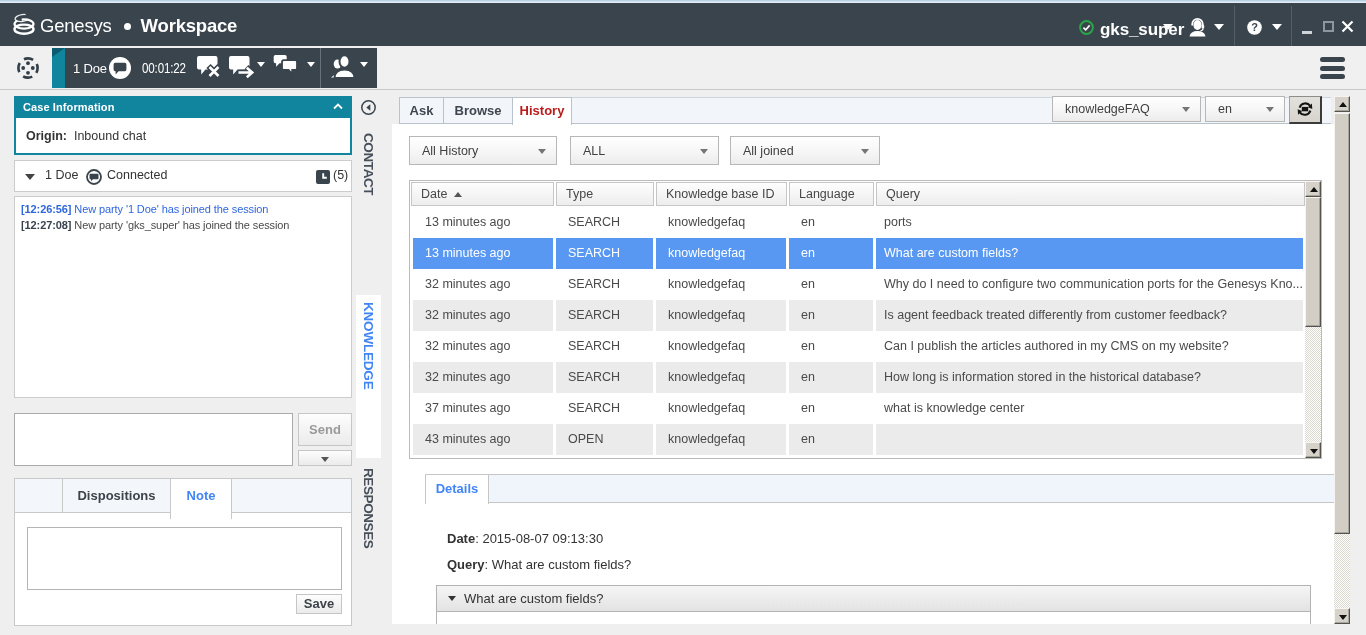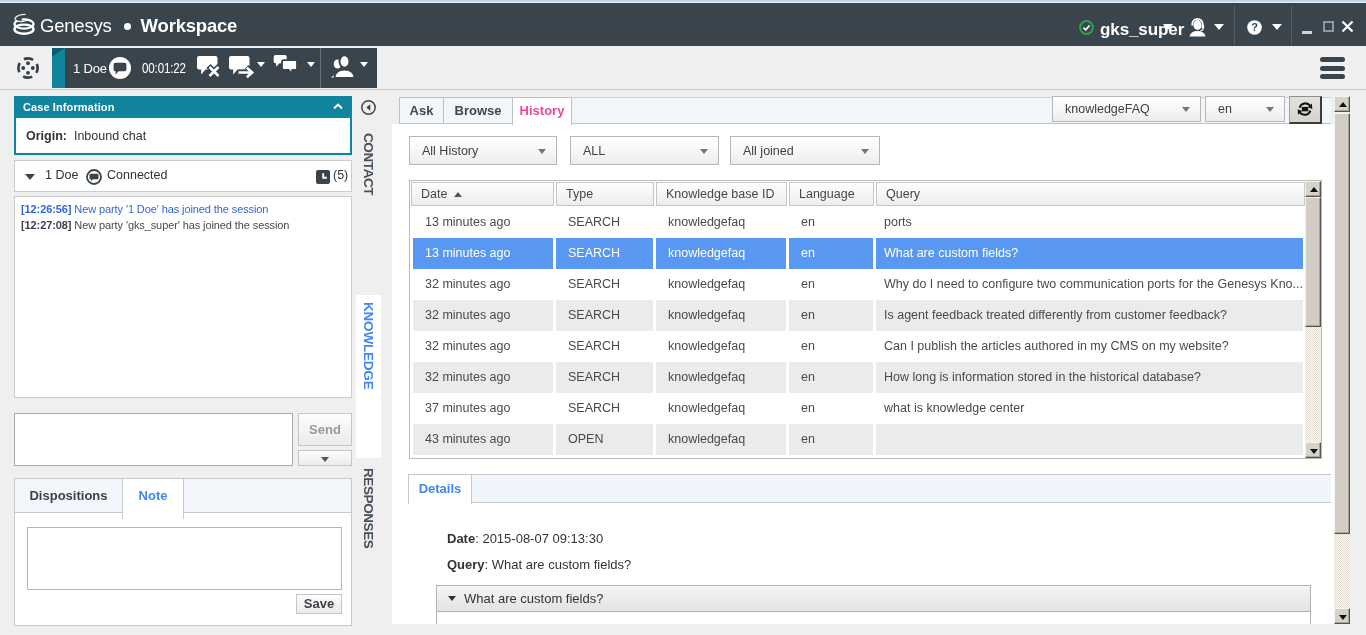--- a/index.html
+++ b/index.html
@@ -27,36 +27,36 @@
 #party { left:14px; top:160px; width:338px; height:32px; background:#fff; border:1px solid #ccc; font-size:12.5px; color:#333; }
 #transcript { left:14px; top:196px; width:338px; height:202px; background:#fff; border:1px solid #ccc; font-size:11px; padding:4px 0 0 6px; line-height:16px; letter-spacing:-0.1px; }
 .bluemsg { color:#2f66dd; }
 .darkts { color:#39434e; font-weight:700; }
 .graymsg { color:#4a4a4a; }
 #chatinput { left:14px; top:413px; width:279px; height:53px; background:#fff; border:1px solid #ababab; }
 .btn { background:linear-gradient(#fdfdfd,#f3f3f3 55%,#ebebeb); border:1px solid #c6c6c6; }
 #sendbtn { left:298px; top:413px; width:54px; height:33px; font-size:13px; font-weight:700; color:#9a9a9a; text-align:center; line-height:31px; }
 #sendmore { left:298px; top:450px; width:54px; height:16px; }
 #dnpanel { left:14px; top:478px; width:338px; height:148px; background:#fff; border:1px solid #c9c9c9; }
-.ltab { position:absolute; font-size:13px; font-weight:700; text-align:center; }
+.ltab { position:absolute; font-size:13px; font-weight:700; text-align:center;margin-left:48px; }
 #tabstrip2 { position:absolute; left:0; top:0; width:336px; height:34px; background:#f3f7fb; border-bottom:1px solid #c9c9c9; }
 #disptab { left:-1px; top:-1px; width:109px; height:35px; background:#f3f7fb; border:1px solid #c9c9c9; color:#3d434a; line-height:33px; }
 #notetab { left:107px; top:-1px; width:62px; height:41px; background:#fff; border:1px solid #c9c9c9; border-bottom:none; color:#4285f4; line-height:33px; }
 #notearea { position:absolute; left:12px; top:48px; width:315px; height:63px; border:1px solid #b5b5b5; background:#fff; }
 #savebtn { left:296px; top:594px; width:46px; height:20px; font-size:13px; font-weight:700; color:#3d434a; text-align:center; line-height:18px; }
 
 .vtab { position:absolute; writing-mode:vertical-rl; font-size:13.5px; font-weight:700; letter-spacing:-0.4px; color:#47505a; }
 #knwhite { left:356px; top:295px; width:25px; height:163px; background:#fff; }
 
 #mainwhite { left:392px; top:124px; width:942px; height:500px; background:#fff; }
 #tabstrip { left:399px; top:97px; width:932px; height:27px; background:#f2f6fb; border-top:1px solid #cdd5de; border-bottom:1px solid #b9c3cc; }
 .mtab { position:absolute; top:-1px; height:27px; font-size:13px; font-weight:700; line-height:26px; text-align:center; color:#3f464d; background:#f2f6fb; border:1px solid #b9c3cc; }
 #asktab { left:0; width:45px; }
 #browsetab { left:44px; width:70px; }
-#historytab { left:113px; width:60px; height:28px; background:#fff; border-bottom:none; color:#ec4899; }
+#historytab { left:113px; width:60px; height:28px; background:#fff; border-bottom:none; color:#b91c1c; }
 .dd { position:absolute; background:linear-gradient(#ffffff,#f6f6f6 55%,#ececec); border:1px solid #b7b7b7; font-size:12.5px; color:#3f3f3f; }
 .dd .arr { position:absolute; right:10px; top:50%; margin-top:-2px; width:0; height:0; border-left:4.5px solid transparent; border-right:4.5px solid transparent; border-top:5px solid #757575; }
 .dd .lbl { position:absolute; left:12px; top:50%; transform:translateY(-50%); }
 #kfdd { left:1052px; top:96px; width:149px; height:26px; }
 #endd { left:1205px; top:96px; width:80px; height:26px; }
 #gearbtn { left:1289px; top:96px; width:33px; height:28px; background:linear-gradient(#e3e1dc,#d7d4cd); border:1px solid #a5a39d; border-right:2px solid #3b3b3b; border-top:1px solid #8f8d87; border-bottom:2px solid #3b3b3b; }
 #f1 { left:409px; top:136px; width:148px; height:29px; }
 #f2 { left:570px; top:136px; width:149px; height:29px; }
 #f3 { left:730px; top:136px; width:150px; height:29px; }
 
@@ -72,21 +72,21 @@
 .c4 { left:379px; width:84px; }
 .c5 { left:466px; width:427px; padding-left:8px; text-overflow:ellipsis; }
 
 .sb { position:absolute; }
 .sbbtn { position:absolute; left:0; width:16px; height:16px; background:#d6d2ca; border-top:1px solid #f5f4f1; border-left:1px solid #f5f4f1; border-right:1px solid #55534e; border-bottom:1px solid #55534e; box-shadow:inset -1px -1px 0 #a8a59d; }
 .sbthumb { position:absolute; left:0; width:16px; background:#d2cec6; border-top:1px solid #f5f4f1; border-left:1px solid #f5f4f1; border-right:1px solid #55534e; border-bottom:1px solid #55534e; box-shadow:inset -1px -1px 0 #a8a59d; }
 .sbtrack { position:absolute; left:0; width:16px; background:repeating-conic-gradient(#ffffff 0 25%, #dcd8cd 0 50%); background-size:2px 2px; }
 .tri-up { position:absolute; left:4px; top:5px; width:0; height:0; border-left:4px solid transparent; border-right:4px solid transparent; border-bottom:5px solid #111; }
 .tri-dn { position:absolute; left:4px; top:6px; width:0; height:0; border-left:4px solid transparent; border-right:4px solid transparent; border-top:5px solid #111; }
 
-#detstrip { left:409px; top:474px; width:922px; height:29px; background:#eff5fb; border-top:1px solid #c6c6c6; border-bottom:1px solid #c6c6c6; }
+#detstrip { left:426px; top:474px; width:922px; height:29px; background:#eff5fb; border-top:1px solid #c6c6c6; border-bottom:1px solid #c6c6c6; }
 #dettab { position:absolute; left:-1px; top:-1px; width:64px; height:30px; background:#fff; border:1px solid #c6c6c6; border-bottom:none; color:#4285f4; font-weight:700; font-size:13px; line-height:28px; text-align:center; }
 .dqline { position:absolute; font-size:13px; color:#333;padding-left:12px; }
 #accordion { left:436px; top:585px; width:875px; height:27px; background:linear-gradient(#f5f5f5,#e3e3e3); border:1px solid #b3b3b3; font-size:13px; color:#333; line-height:25px; }
 #accbody { left:436px; top:612px; width:875px; height:12px; background:#fff; border-left:1px solid #b3b3b3; border-right:1px solid #b3b3b3; }
 </style>
 </head>
 <body>
 <div class="abs" id="topstrip"></div>
 <div class="abs" id="titlebar">
   <svg class="abs" style="left:12px;top:8px" width="25" height="26" viewBox="0 0 25 26">

